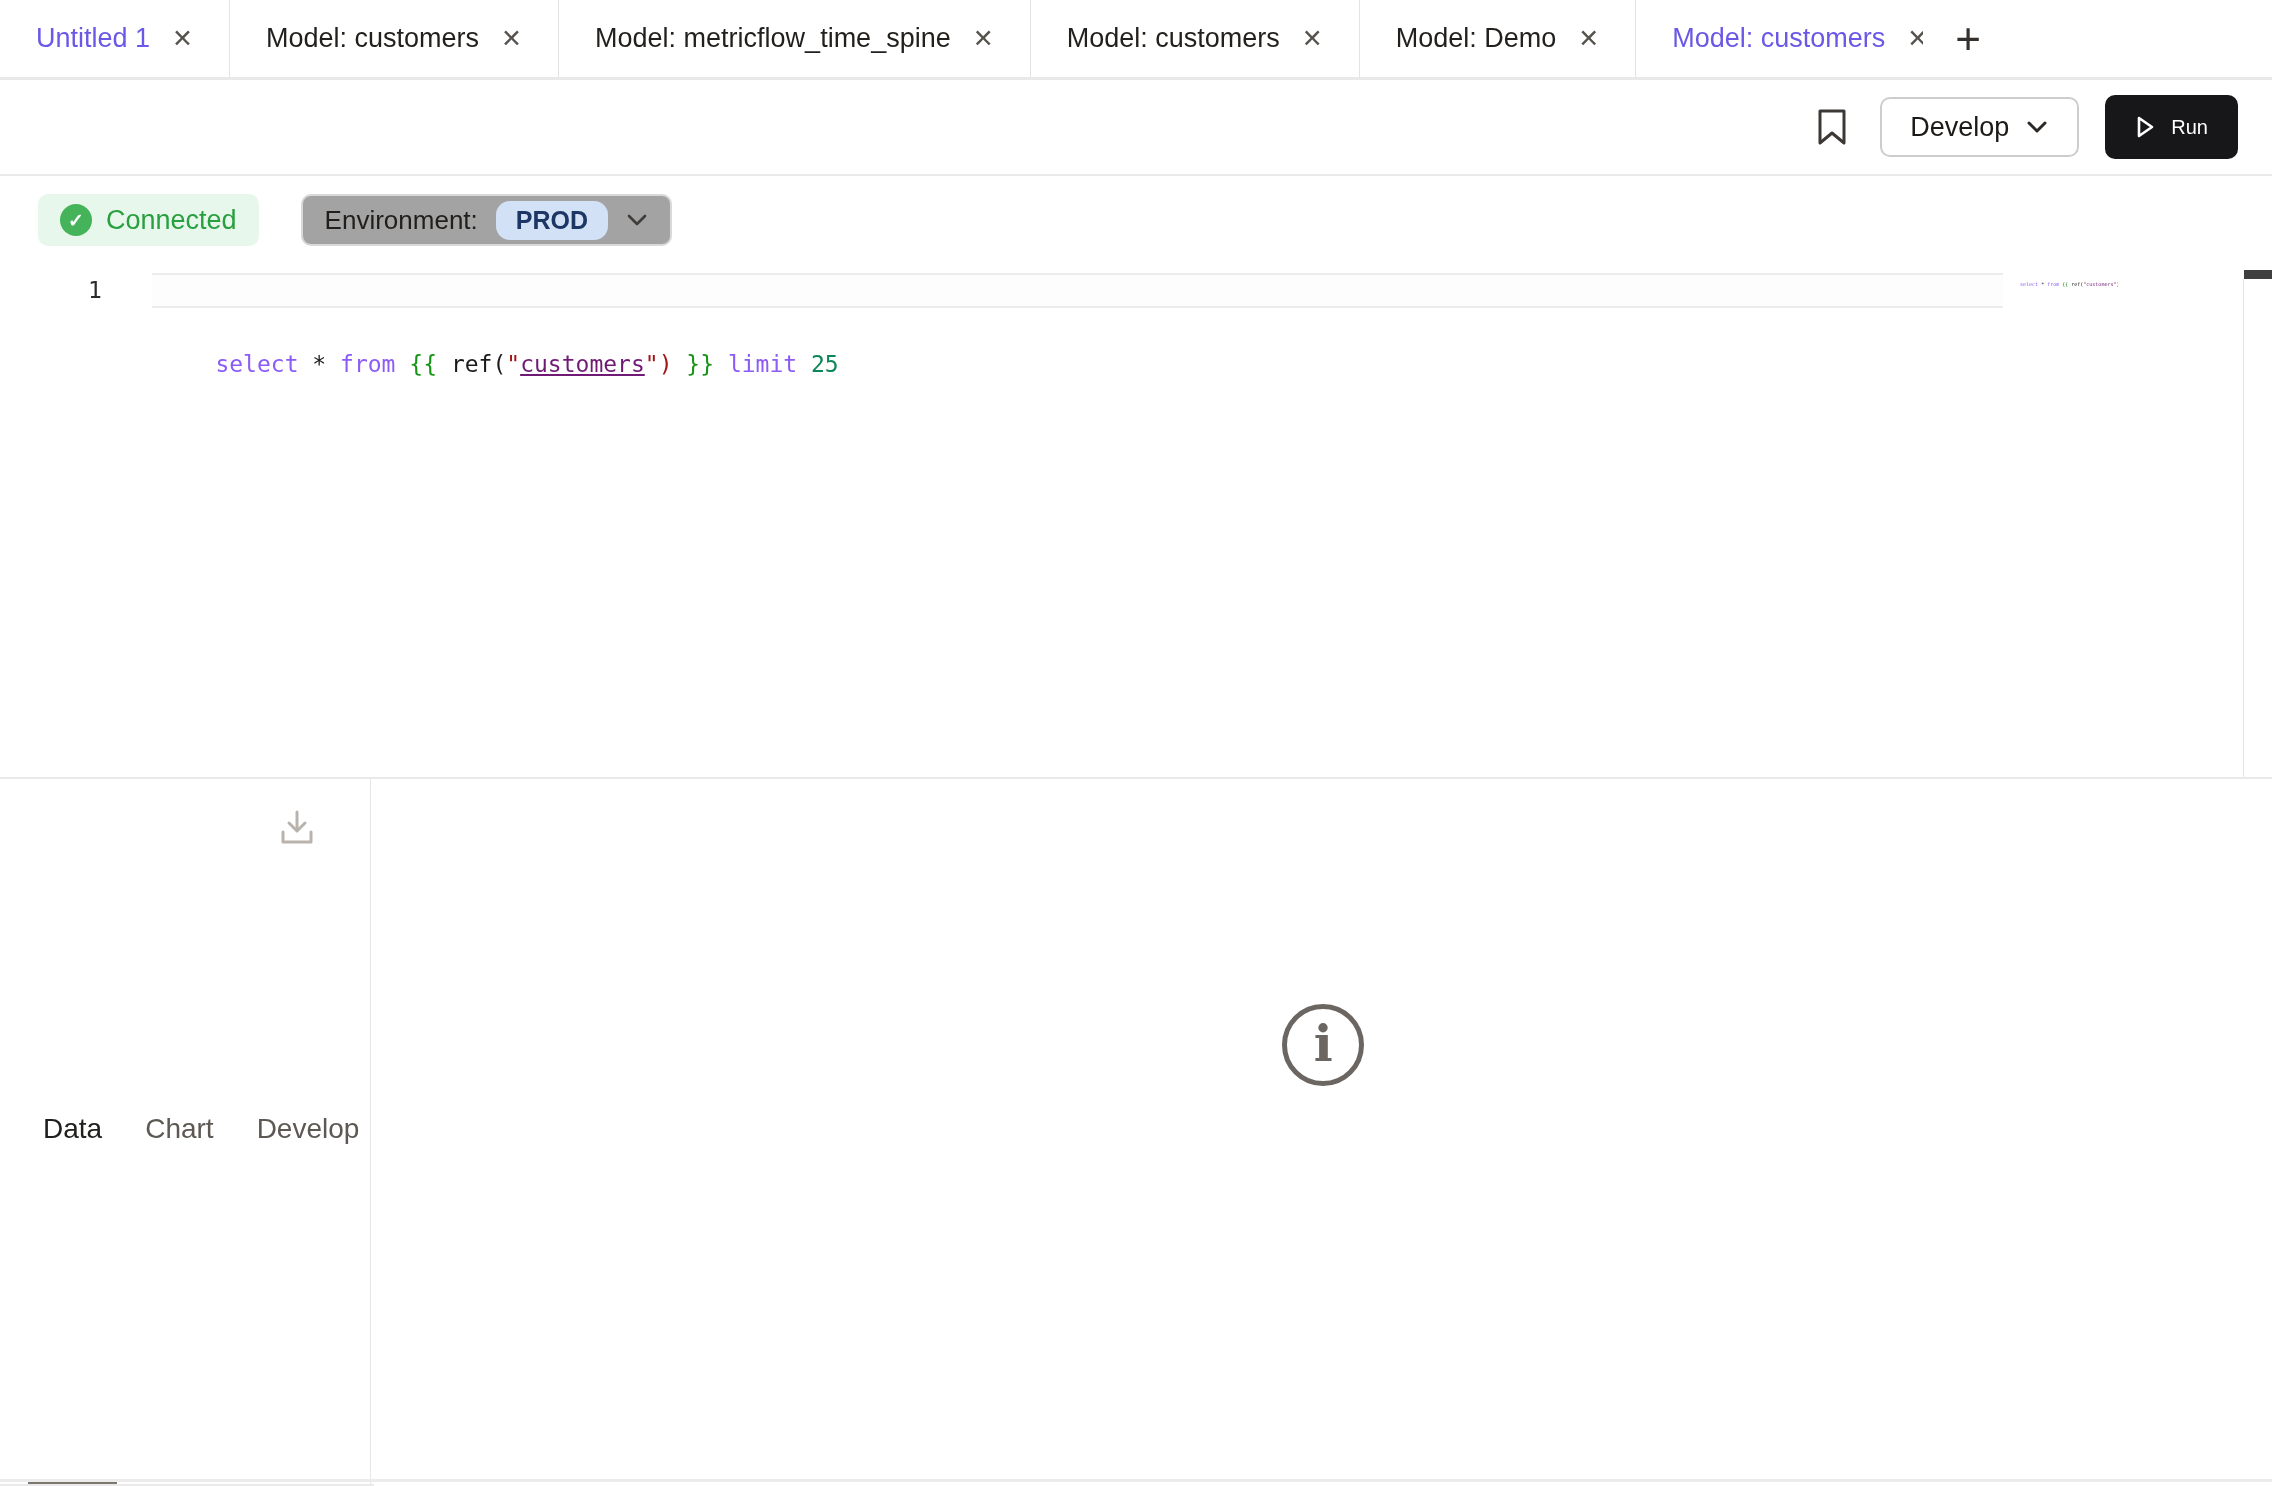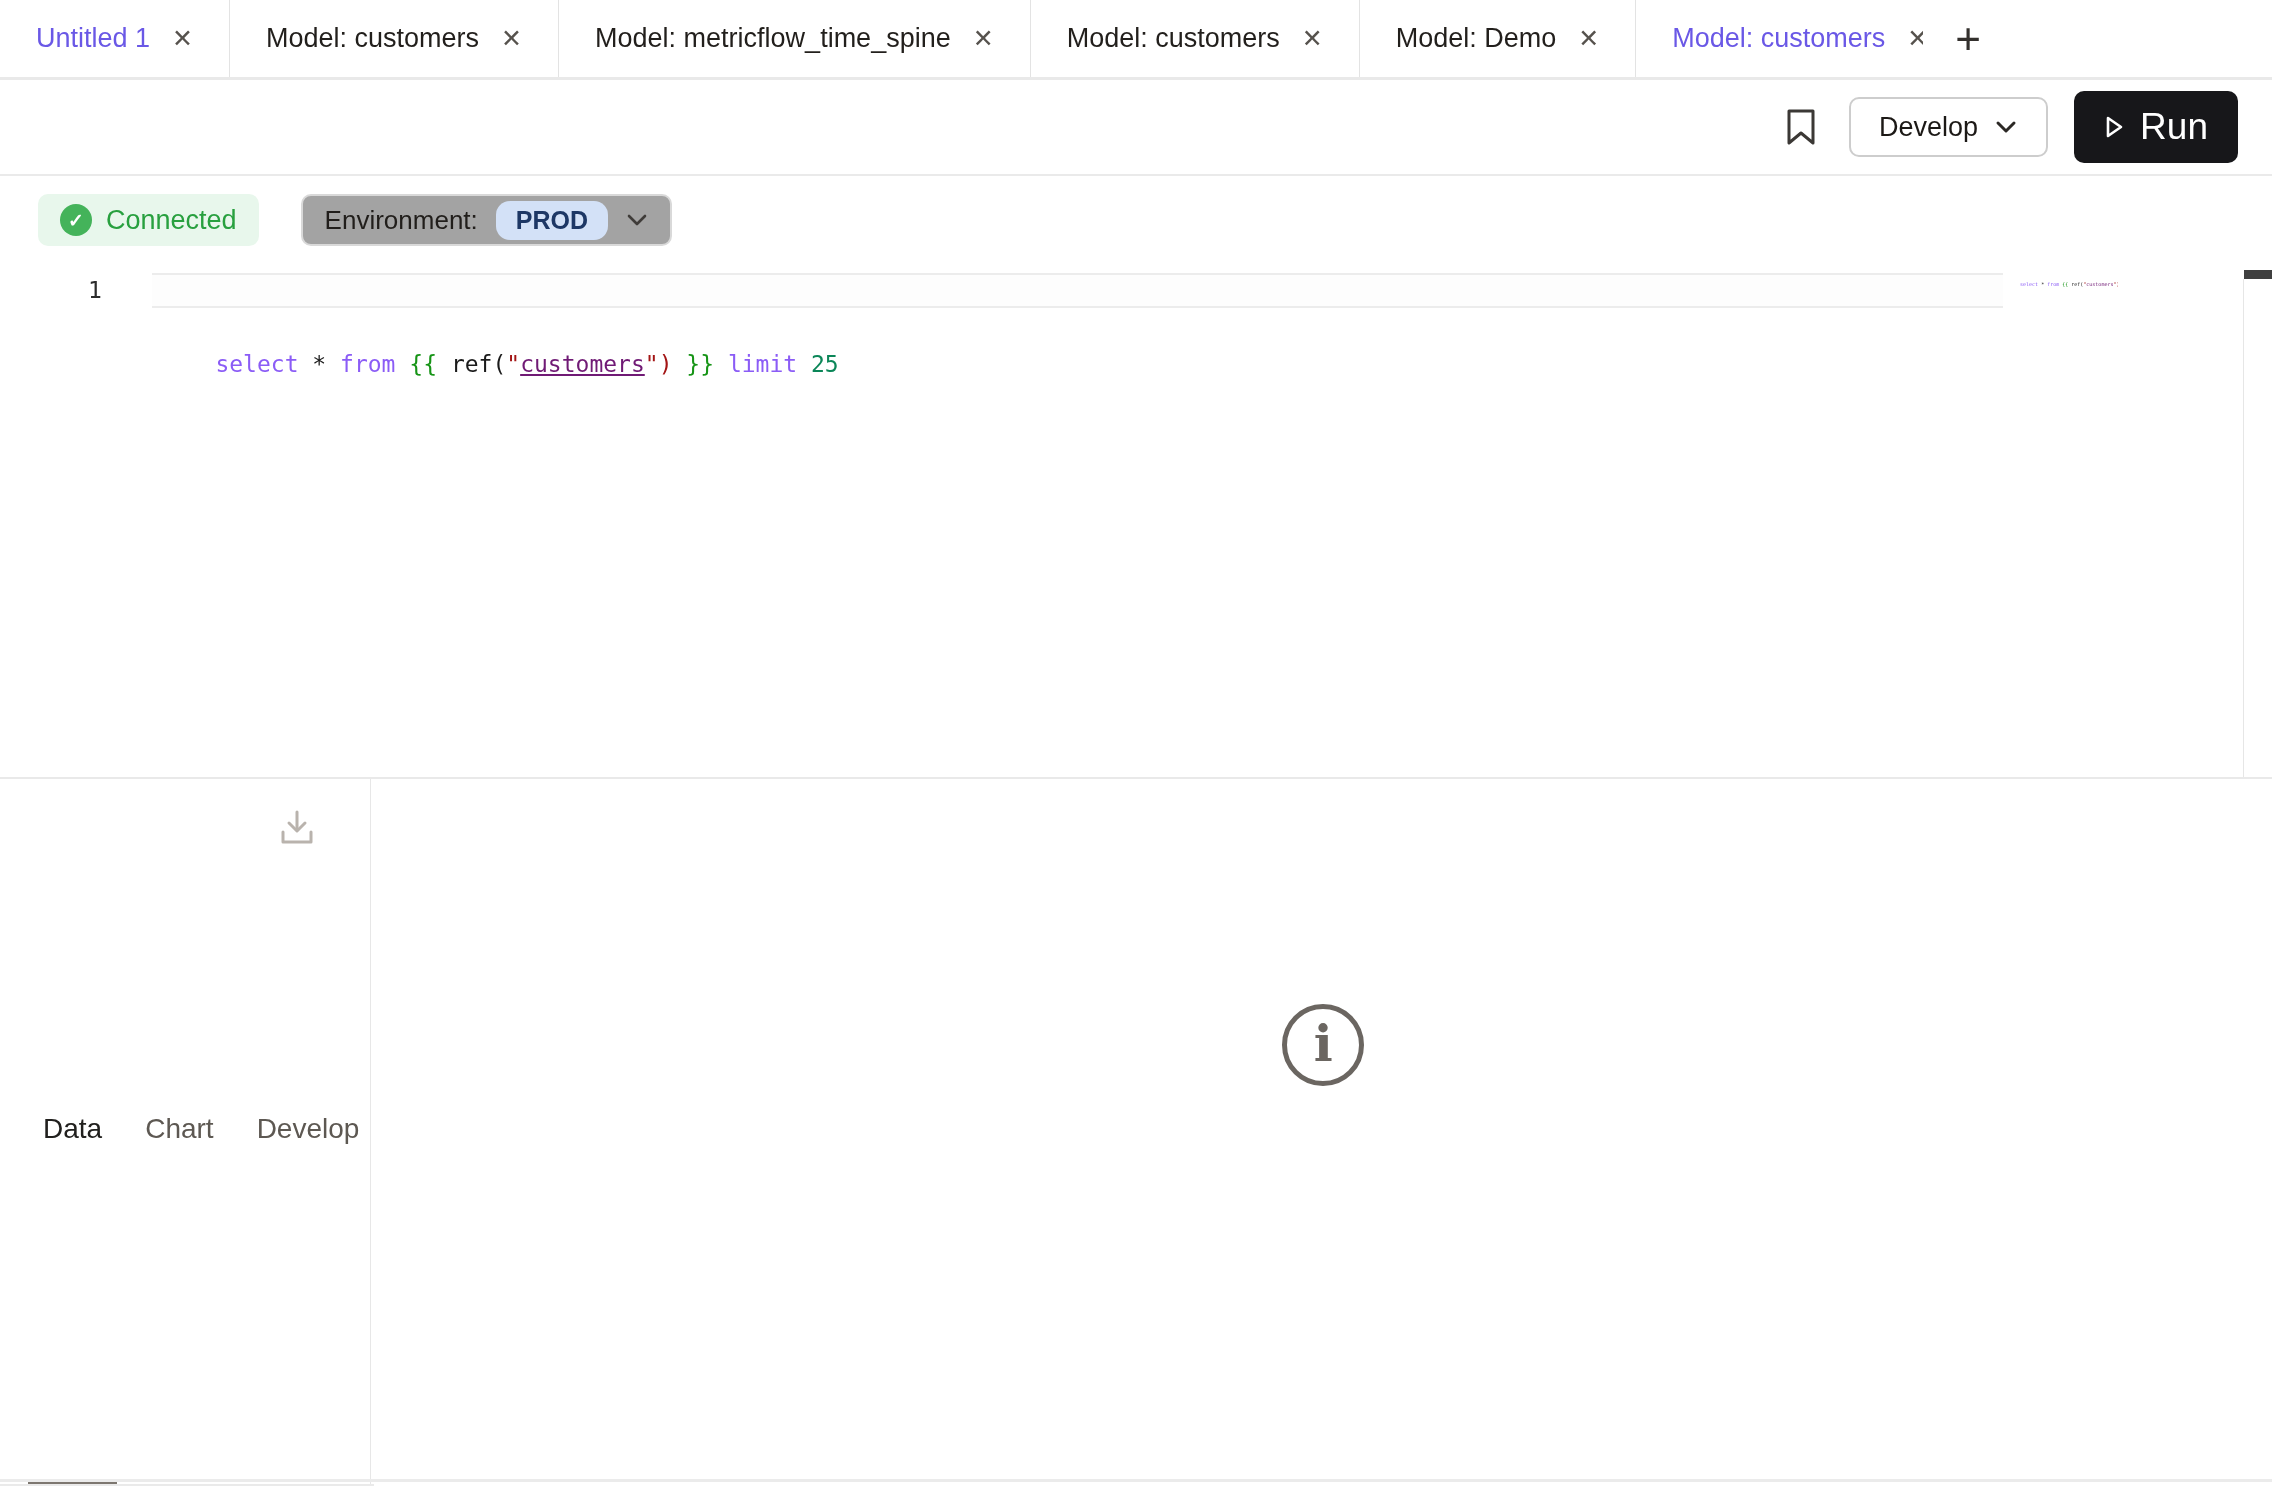--- a/index.html
+++ b/index.html
@@ -16,23 +16,23 @@
   .newtab { width:90px; display:flex; align-items:center; justify-content:center;
             font-size:44px; font-weight:300; color:#33302d; cursor:pointer; }
 
   
   .header { flex:0 0 96px; display:flex; align-items:center; justify-content:flex-end; gap:26px;
             padding-right:34px; border-bottom:2px solid #eaeaea; background:#fff; }
   .bookmark-btn { display:flex; align-items:center; justify-content:center; width:44px; height:44px; }
   .btn-develop { height:60px; display:flex; align-items:center; gap:16px; padding:0 28px;
                  border:2px solid #cdcdcd; border-radius:10px; background:#fff;
                  font-size:27px; font-weight:500; color:#1c1916; cursor:pointer; }
-  .btn-run { height:72px; display:flex; align-items:center; gap:16px; padding:0 30px;
+  .btn-run { height:64px; display:flex; align-items:center; gap:16px; padding:0 30px;
              background:#17171a; border:none; border-radius:10px;
-             font-size:37px; font-weight:500; color:#fff; cursor:pointer; }
+             font-size:20px; font-weight:500; color:#fff; cursor:pointer; }
 
   
   .statusbar { flex:0 0 88px; display:flex; align-items:center; gap:42px; padding-left:38px; background:#fff; }
   .badge-connected { height:52px; display:flex; align-items:center; gap:14px; padding:0 22px;
                      background:#e8f7ec; border-radius:10px; font-size:27px; font-weight:500; color:#28a03f; }
   .check-circle { width:32px; height:32px; border-radius:50%; background:#44b35a; color:#fff;
                   display:flex; align-items:center; justify-content:center; font-size:19px; font-weight:700; }
   .env-select { height:52px; display:flex; align-items:center; gap:18px; padding:0 22px;
                 border:2px solid #d9d9d9; border-radius:10px; background:#a3a3a3;
                 font-size:26px; color:#211e1b; cursor:pointer;text-align:right; }

